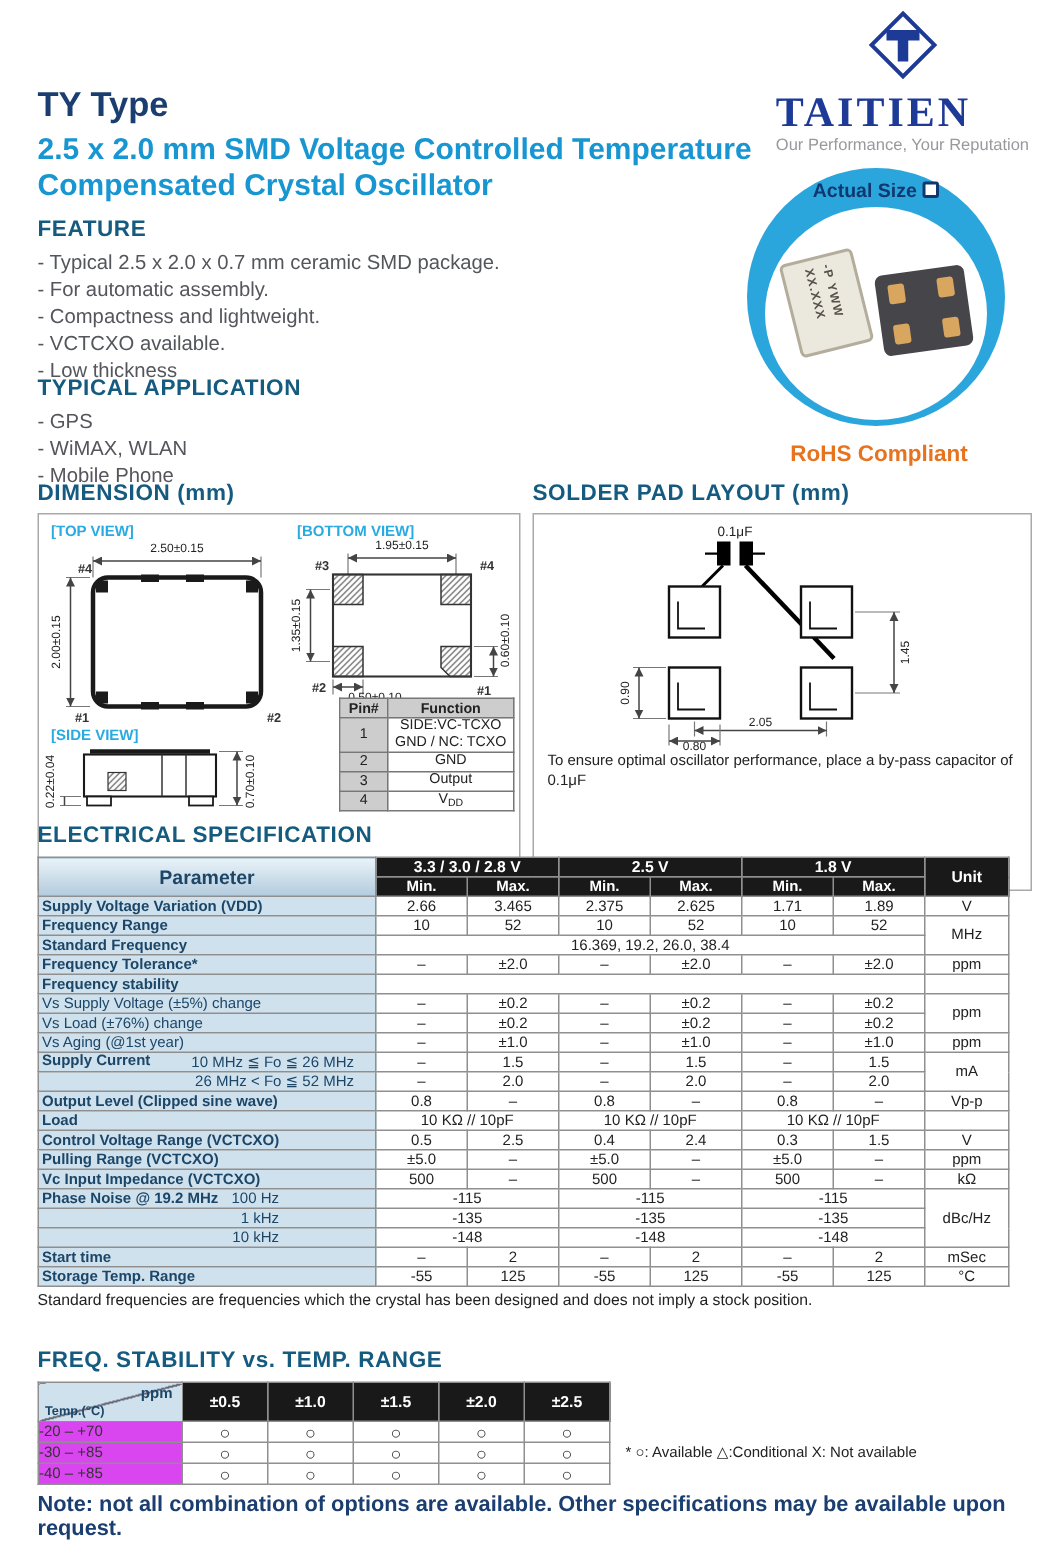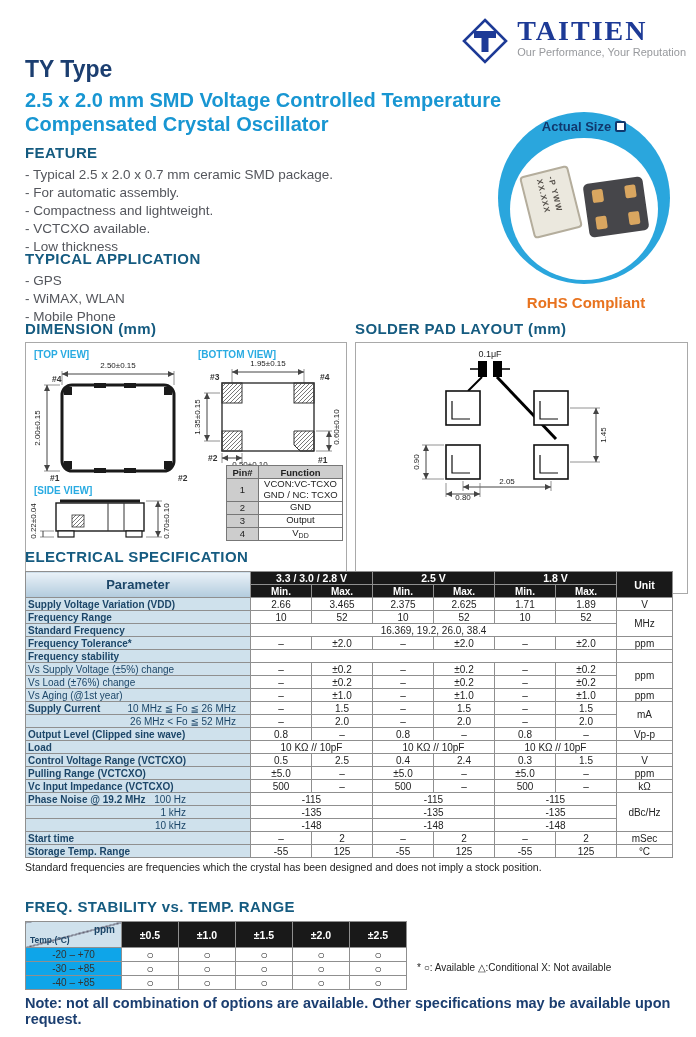--- a/index.html
+++ b/index.html
@@ -2,21 +2,21 @@
 <html><head>
 <meta charset="utf-8">
 <style>
   * { margin:0; padding:0; box-sizing:border-box; }
   html,body { background:#fff; }
   body {
     width:696px; height:1037px; position:relative; overflow:hidden;
     font-family:"Liberation Sans", sans-serif; color:#333;
   }
   
-  .logo { position:absolute; top:17px; right:10px; display:flex; gap:8px; }
+  .logo { position:absolute; top:6px; right:10px; display:flex; align-items:center; gap:8px;flex-direction:column; }
   .logo-text .brand { font-family:"Liberation Serif", serif; font-weight:bold; font-size:28px; color:#1d3a96; letter-spacing:2px; line-height:1; }
   .logo-text .tagline { font-size:11px; color:#97999d; margin-top:1px; }
   
   .title-block { position:absolute; top:56px; left:25px; }
   .title-block h1 { font-size:23px; color:#1b3e70; font-weight:bold; }
   .subtitle { font-size:20px; font-weight:bold; color:#1896d2; line-height:1.18; margin-top:6px; }
   
   .sec-h { font-size:15px; font-weight:bold; color:#155b80; letter-spacing:0.4px; }
   .feature { position:absolute; top:144px; left:25px; width:440px; }
   .application { position:absolute; top:250px; left:25px; width:440px; }
@@ -77,21 +77,21 @@
   .footnotes { margin-top:3px; font-size:10.5px; color:#222; line-height:1.25; }
   
   .stab { position:absolute; top:898px; left:25px; width:660px; }
   .stab-table { margin-top:6px; border-collapse:collapse; font-size:10px; }
   .stab-table th, .stab-table td { border:1px solid #8f8f8f; }
   .corner { width:96px; height:26px; position:relative; padding:0;
     background:#cfe1ec linear-gradient(to bottom right, rgba(0,0,0,0) calc(50% - 0.7px), #667 calc(50% - 0.7px), #667 calc(50% + 0.7px), rgba(0,0,0,0) calc(50% + 0.7px)); }
   .c-top { position:absolute; top:2px; right:6px; font-size:10px; font-weight:bold; color:#1c4668; }
   .c-bot { position:absolute; bottom:2px; left:4px; font-size:8.5px; font-weight:bold; color:#1c4668; }
   .sh { width:57px; background:#191919; color:#fff; font-weight:bold; font-size:10.5px; height:26px; text-align:center; }
-  .sl { background:#0ea5e9; color:#333; font-weight:normal; height:14px; text-align:center; }
+  .sl { background:#d946ef; color:#333; font-weight:normal; height:14px; text-align:left; }
   .sc { text-align:center; font-size:12px; color:#222; line-height:1; }
   .legend { position:absolute; left:392px; top:64px; font-size:10px; color:#222; }
   
   .note { position:absolute; top:995px; left:25px; width:655px; font-size:14.5px; font-weight:bold; color:#1b3e70; }
 </style>
 </head>
 <body>
 
 <svg width="0" height="0" style="position:absolute" aria-hidden="true">
   <defs>
@@ -240,21 +240,21 @@
     </svg>
     <table class="pin-table">
       <tbody>
           <tr>
         <th>Pin#</th>
         <th>Function</th>
       </tr>
       <tr>
         <td class="pin">1</td>
         <td class="fn">
-          <div>VCON:VC-TCXO</div>
+          <div>SIDE:VC-TCXO</div>
           <div>GND / NC: TCXO</div>
         </td>
       </tr>
       <tr>
         <td class="pin">2</td>
         <td class="fn">GND</td>
       </tr>
       <tr>
         <td class="pin">3</td>
         <td class="fn">Output</td>
@@ -298,20 +298,21 @@
       <line class="extline" x1="105" y1="134" x2="105" y2="144"></line>
       <line class="extline" x1="193" y1="134" x2="193" y2="144"></line>
       <line class="dimline" x1="105" y1="140" x2="193" y2="140" marker-start="url(#aS)" marker-end="url(#aE)"></line>
       <text class="dim-t" x="149" y="137" text-anchor="middle">2.05</text>
       <line class="extline" x1="88" y1="136" x2="88" y2="150"></line>
       <line class="extline" x1="122" y1="136" x2="122" y2="150"></line>
       <line class="dimline" x1="88" y1="147" x2="122" y2="147" marker-start="url(#aS)" marker-end="url(#aE)"></line>
       <text class="dim-t" x="105" y="153" text-anchor="middle">0.80</text>
     </svg>
     <div class="solder-note">
+      <div>To ensure optimal oscillator performance, place a by-pass capacitor of 0.1μF</div>
     </div>
   </div>
 </div>
 
 <div class="elec">
   <div class="sec-h">ELECTRICAL SPECIFICATION</div>
   <table class="spec-table">
     <colgroup>
       <col style="width:225px">
         <col style="width:61px">

